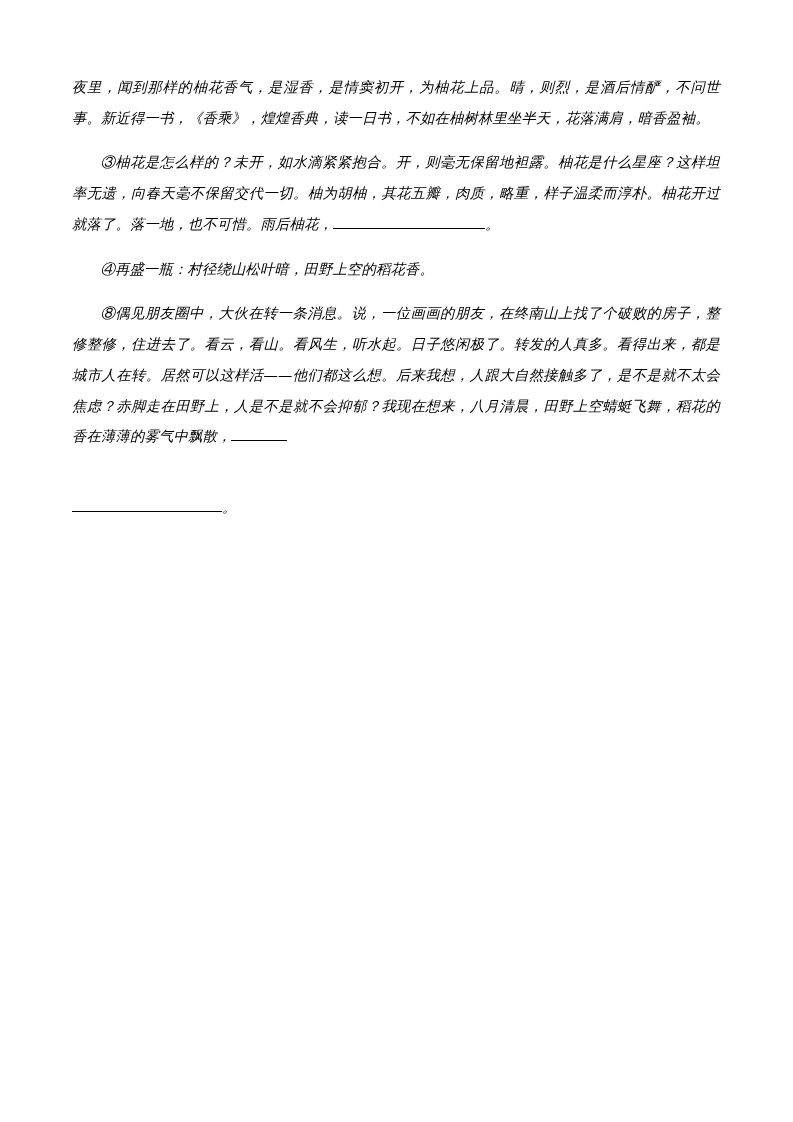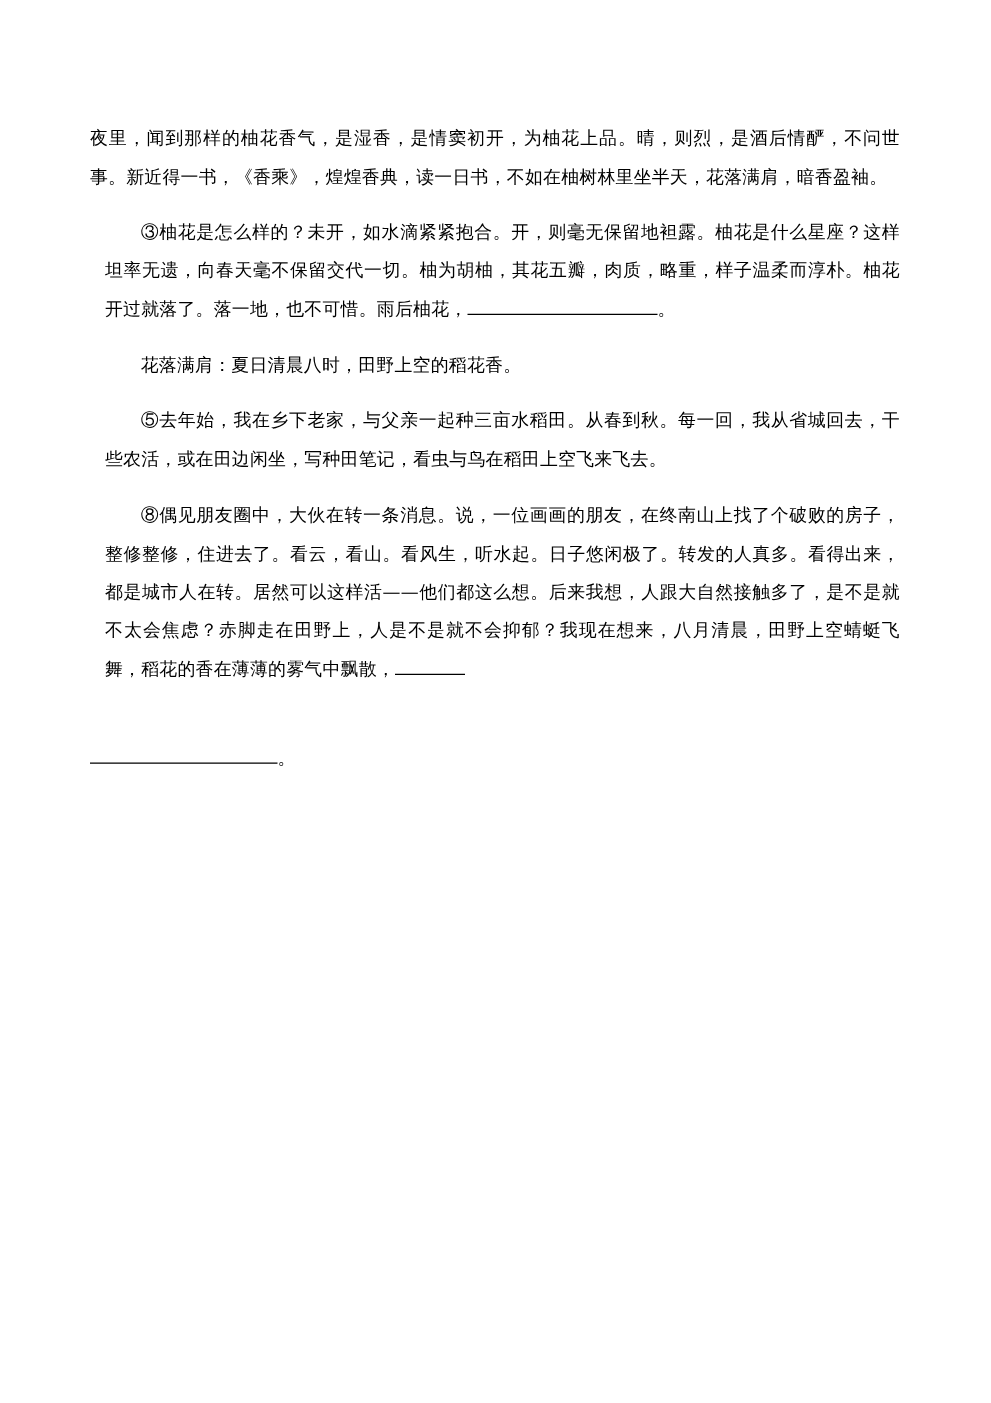--- a/index.html
+++ b/index.html
@@ -11,38 +11,38 @@
     width: 793px;
     height: 1122px;
     font-family: "DejaVu Serif", "Liberation Serif", serif;
     color: #000000;
   }
   .page {
     position: relative;
     width: 793px;
     height: 1122px;
     box-sizing: border-box;
-    padding: 96px 72px 60px 72px;
+    padding: 72px 72px 60px 72px;
     overflow: hidden;
+    font-style: italic;
   }
   .doc-body {
     width: 648px;
   }
   p.para {
     margin: 0 0 14px 0;
     font-size: 14.3px;
     line-height: 2.15;
     text-align: justify;
     text-justify: inter-ideograph;
     letter-spacing: 0.2px;
     word-break: break-all;
   }
   p.indent {
     text-indent: 2em;
-    margin-left: 12px;
   }
   .blank-line {
     display: inline-block;
     border-bottom: 1px solid #000;
     vertical-align: baseline;
   }
   .blank-long { width: 152px; }
   .blank-short { width: 56px; }
   .blank-mid { width: 150px; }
   p.blank-para {
@@ -58,23 +58,22 @@
 </head>
 <body>
 
 <div class="page">
   <div class="doc-body">
 
     <p class="para">夜里，闻到那样的柚花香气，是湿香，是情窦初开，为柚花上品。晴，则烈，是酒后情酽，不问世事。新近得一书，《香乘》，煌煌香典，读一日书，不如在柚树林里坐半天，花落满肩，暗香盈袖。</p>
 
     <p class="para indent"><span>③柚花是怎么样的？未开，如水滴紧紧抱合。开，则毫无保留地袒露。柚花是什么星座？这样坦率无遗，向春天毫不保留交代一切。柚为胡柚，其花五瓣，肉质，略重，样子温柔而淳朴。柚花开过就落了。落一地，也不可惜。雨后柚花，</span><span class="blank-line blank-long"></span><span>。</span></p>
 
-    <p class="para indent">花落满肩：夏日清晨八时，田野上空的稻花香。</p>
+    <p class="para indent">④再盛一瓶：村径绕山松叶暗，田野上空的稻花香。</p>
 
-    <p class="para indent">⑤去年始，我在乡下老家，与父亲一起种三亩水稻田。从春到秋。每一回，我从省城回去，干些农活，或在田边闲坐，写种田笔记，看虫与鸟在稻田上空飞来飞去。</p>
 
 
 
     <p class="para indent"><span>⑧偶见朋友圈中，大伙在转一条消息。说，一位画画的朋友，在终南山上找了个破败的房子，整修整修，住进去了。看云，看山。看风生，听水起。日子悠闲极了。转发的人真多。看得出来，都是城市人在转。居然可以这样活——他们都这么想。后来我想，人跟大自然接触多了，是不是就不太会焦虑？赤脚走在田野上，人是不是就不会抑郁？我现在想来，八月清晨，田野上空蜻蜓飞舞，稻花的香在薄薄的雾气中飘散，</span><span class="blank-line blank-short"></span></p>
 
     <div class="spacer"></div>
 
     <p class="blank-para"><span class="blank-line blank-mid"></span><span>。</span></p>
 
 

